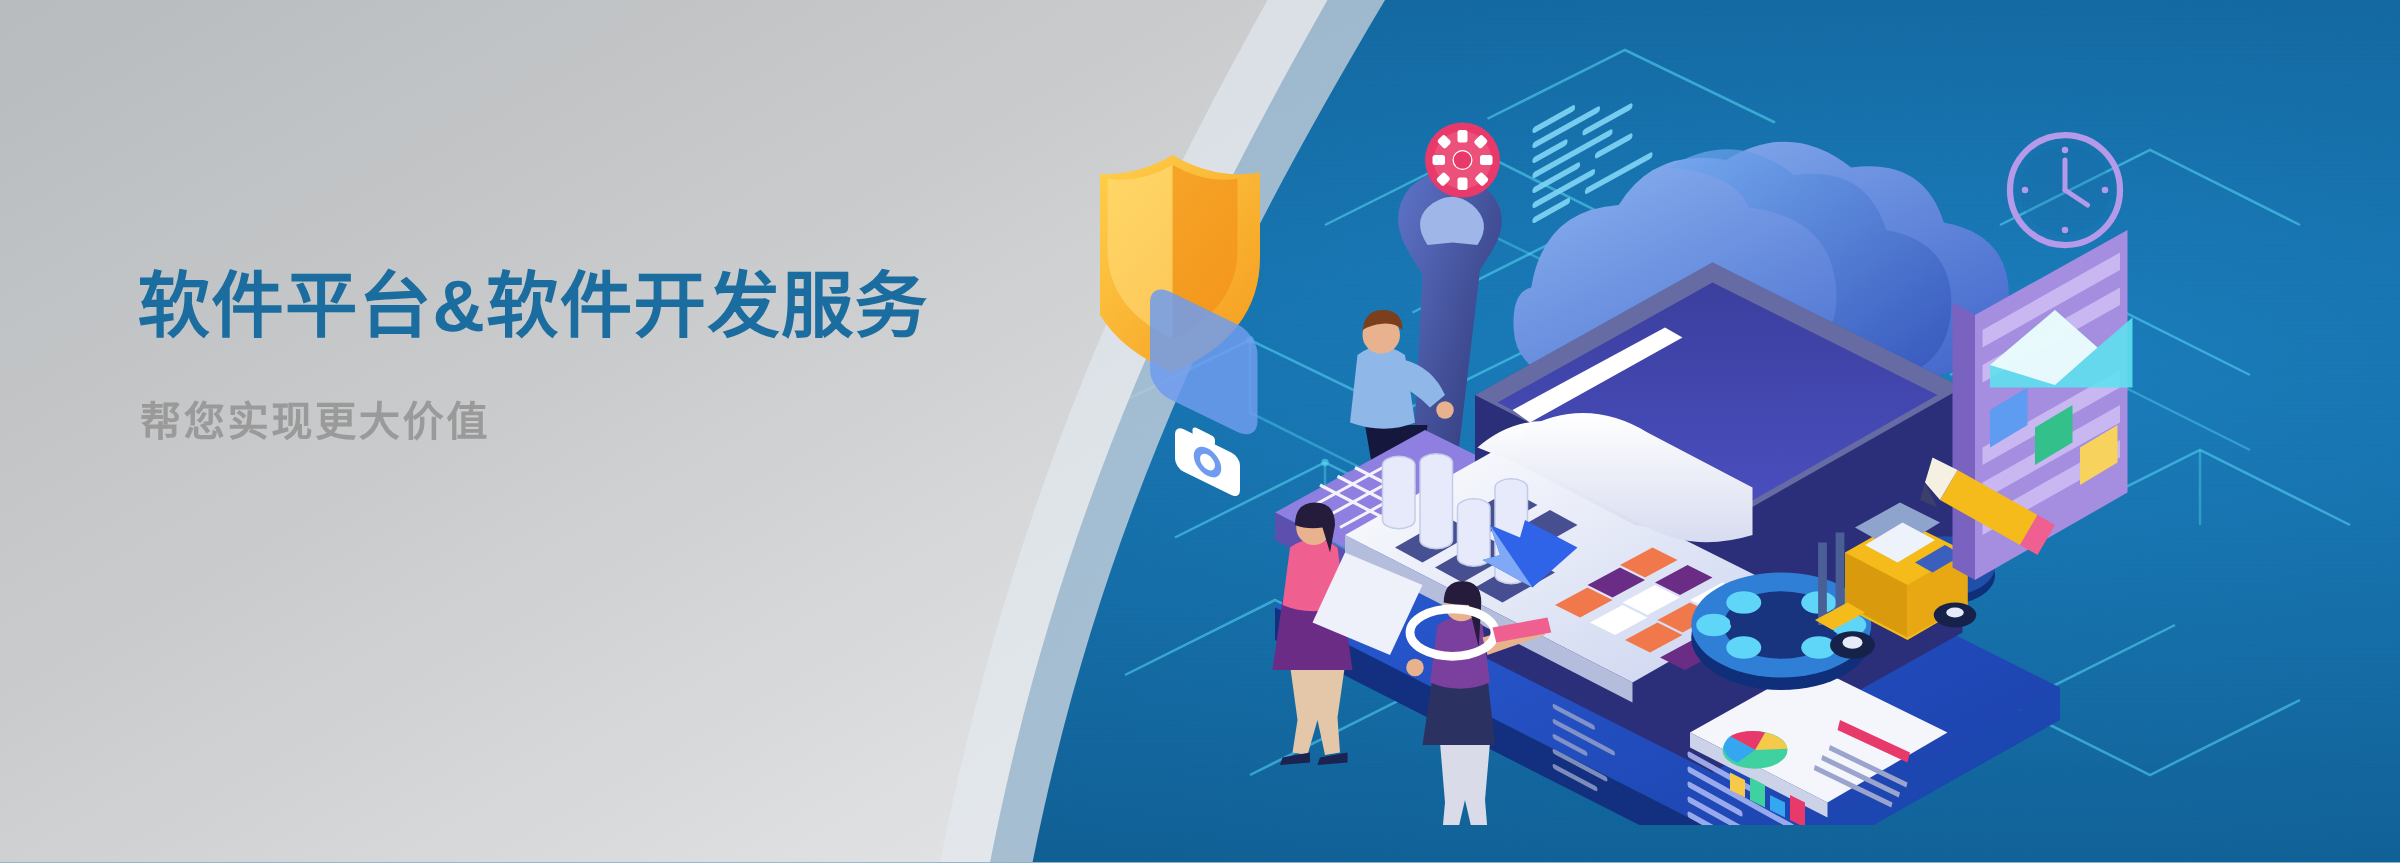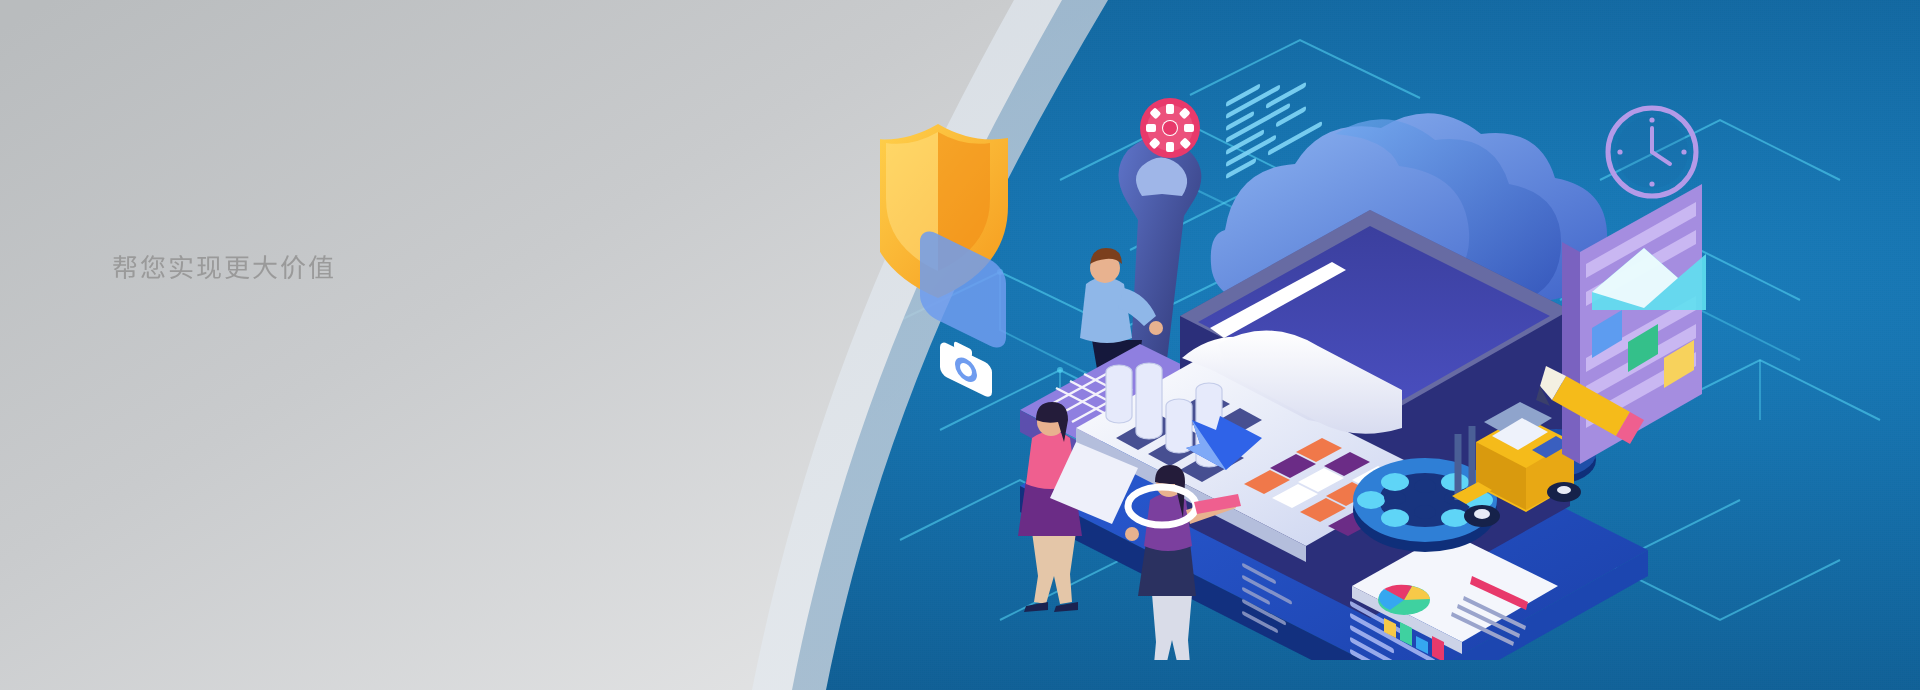--- a/index.html
+++ b/index.html
@@ -47,23 +47,23 @@
     margin:0;
     font-size:58px;
     line-height:1.12;
     font-weight:700;
     letter-spacing:1px;
     color:#1a6d9e;
     white-space:nowrap;
   }
   .subhead{
     margin:38px 0 0 2px;
-    font-size:26px;
+    font-size:33px;
     line-height:1.3;
-    font-weight:400;
+    font-weight:700;
     letter-spacing:2px;
     color:#9a9a9a;
     white-space:nowrap;
   }
 
   
   .illus{
     position:absolute;
     left:880px; top:40px;
     width:1040px; height:620px;
@@ -491,16 +491,17 @@
     </defs>
 
     <path d="M0 0 L1108 0 C980 215 880 420 826 690 L0 690 Z" fill="url(#gBand2)" opacity=".85"></path>
 
     <path d="M0 0 L1062 0 C940 215 845 420 792 690 L0 690 Z" fill="url(#gBand1)"></path>
 
     <path d="M0 0 L1014 0 C896 212 806 418 752 690 L0 690 Z" fill="url(#gGray)"></path>
   </svg>
 
   <div class="copy">
+    <h1 class="headline">软件平台&amp;软件开发服务</h1>
     <p class="subhead">帮您实现更大价值</p>
   </div>
 
 </div>
 
 </body></html>

